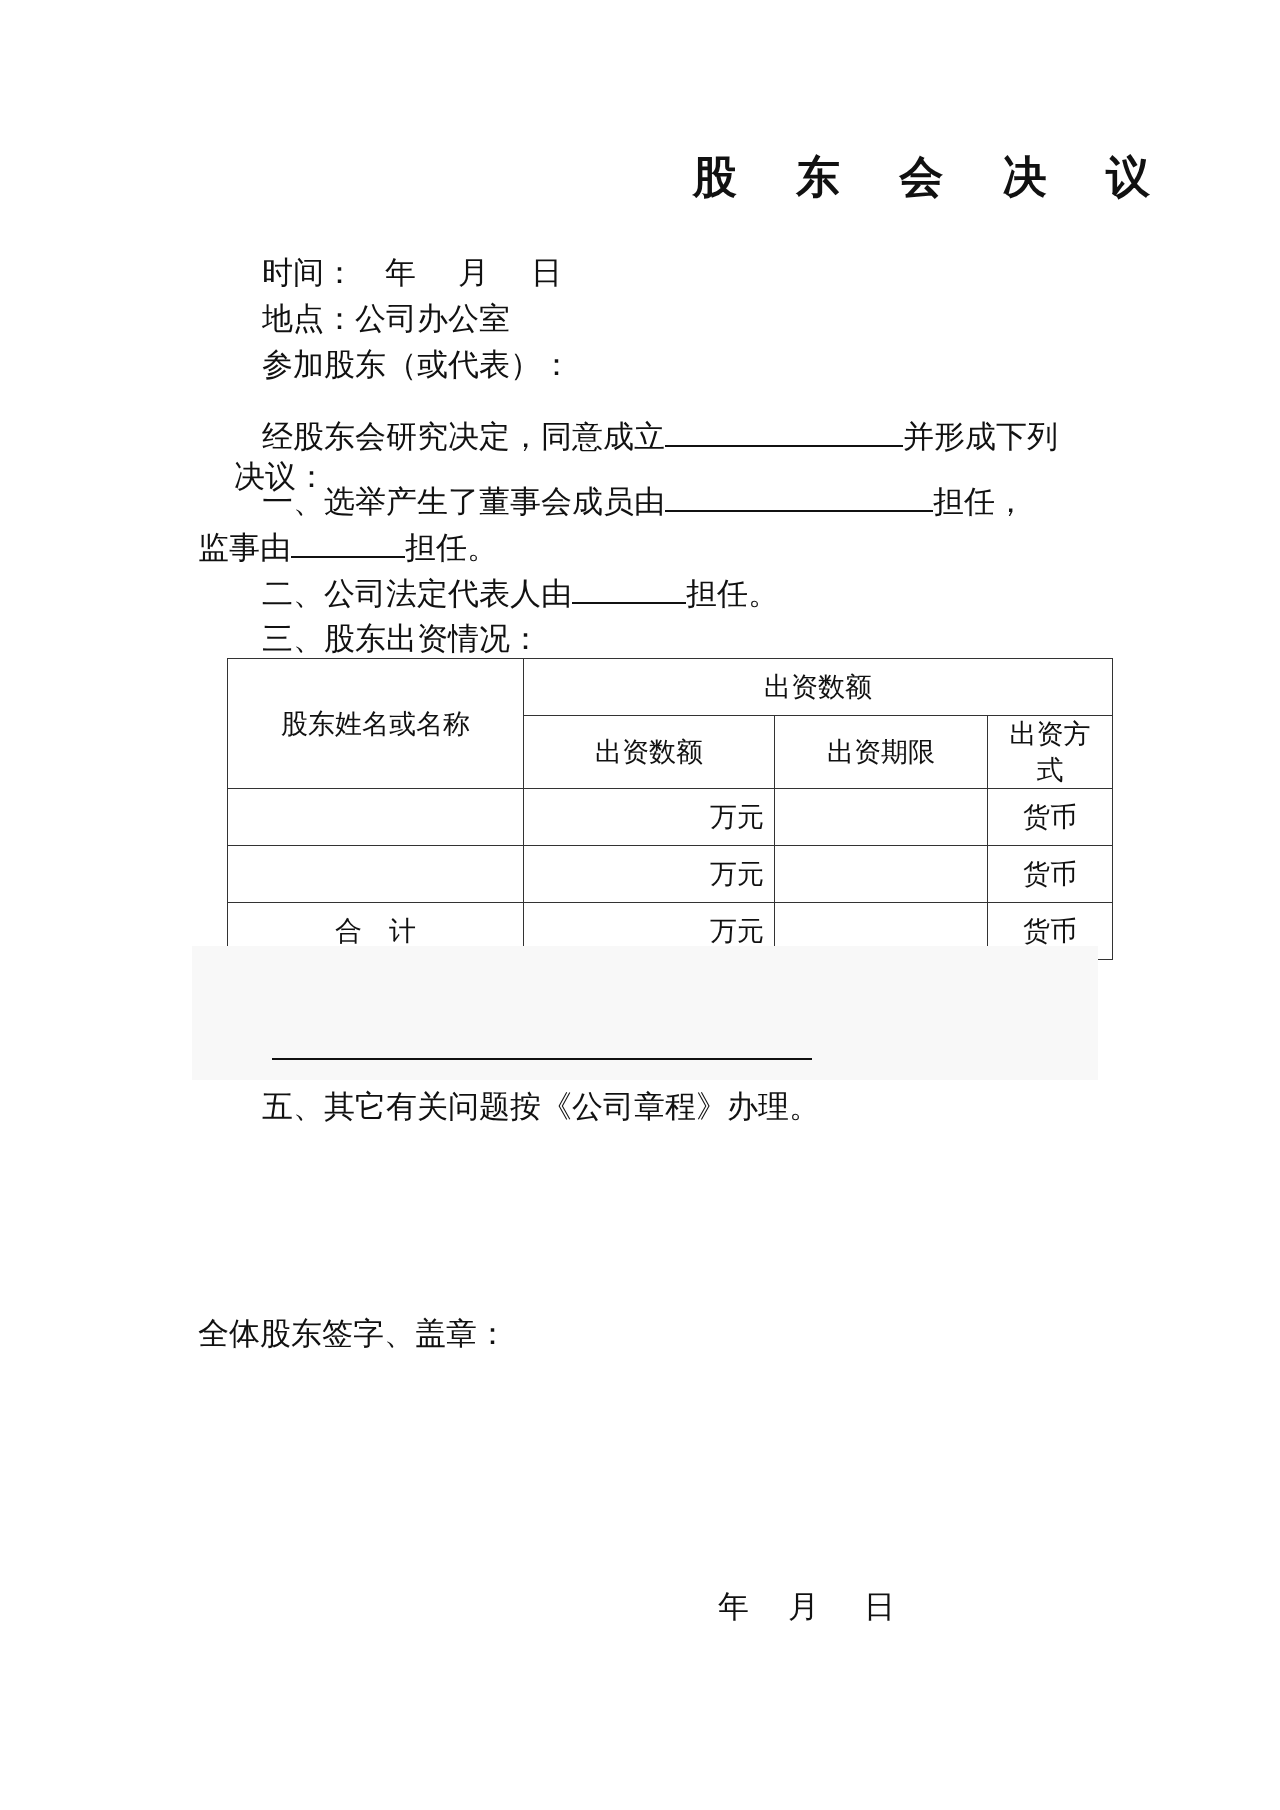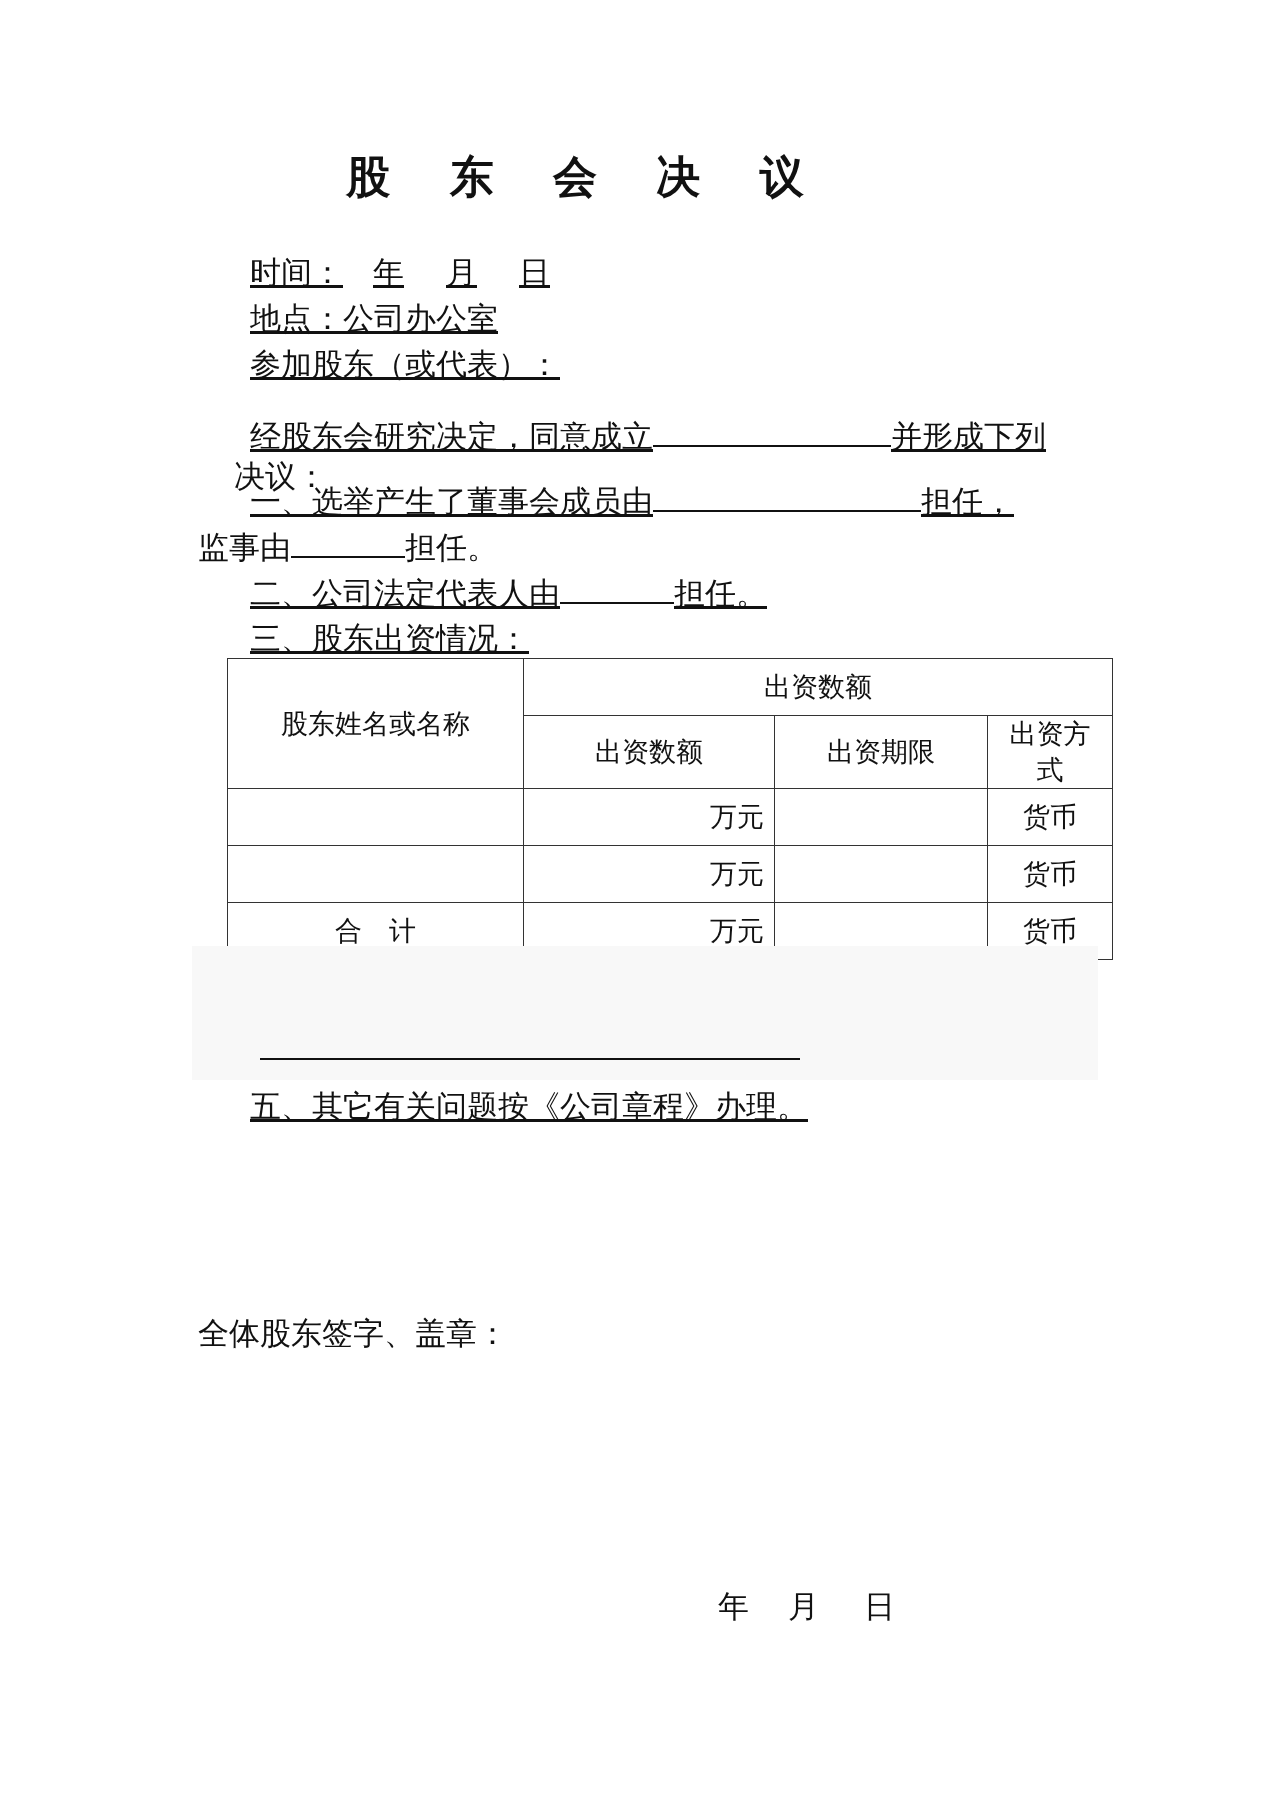--- a/index.html
+++ b/index.html
@@ -1,22 +1,22 @@
 <!DOCTYPE html>
 <html><head>
 <meta charset="utf-8">
 <style>
   html, body { margin:0; padding:0; background:#ffffff; }
   body { width:1280px; height:1810px; position:relative; overflow:hidden;
          font-family:"DejaVu Serif", "Liberation Serif", serif; color:#111; }
-  .title { position:absolute; left:0; width:1172px; top:148px; text-align:center;
+  .title { position:absolute; left:0; width:1172px; top:148px; text-align:right;
            font-family:"DejaVu Sans", "Liberation Sans", sans-serif; font-size:44px; font-weight:bold;
            letter-spacing:22px; box-sizing:border-box; }
   .line { position:absolute; font-size:31px; line-height:40px; white-space:nowrap; }
-  .ind { left:250px;text-decoration:underline; }
+  .ind { left:262px; }
   .noind { left:198px; }
   .blank { display:inline-block; border-bottom:2px solid #111; height:30px; vertical-align:baseline; }
   .sp { display:inline-block; }
   .gray { position:absolute; left:192px; top:946px; width:906px; height:134px; background:#f8f8f8; }
   table.inv { position:absolute; left:227px; top:658px; width:886px; border-collapse:collapse;
               font-size:27px; }
   table.inv td { border:1.5px solid #333; text-align:center; height:56px; padding:0 10px; }
   table.inv td.amt { text-align:right; }
   .date { position:absolute; top:1586px; font-size:31px; }
 </style>

